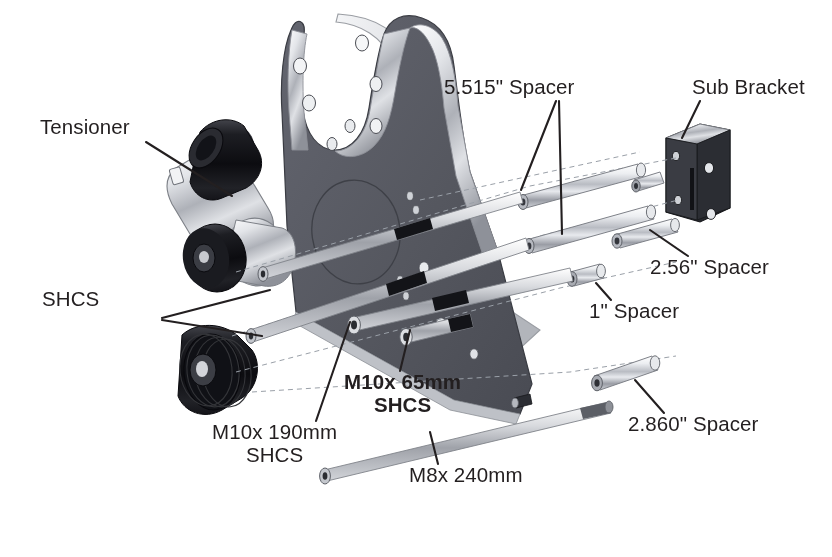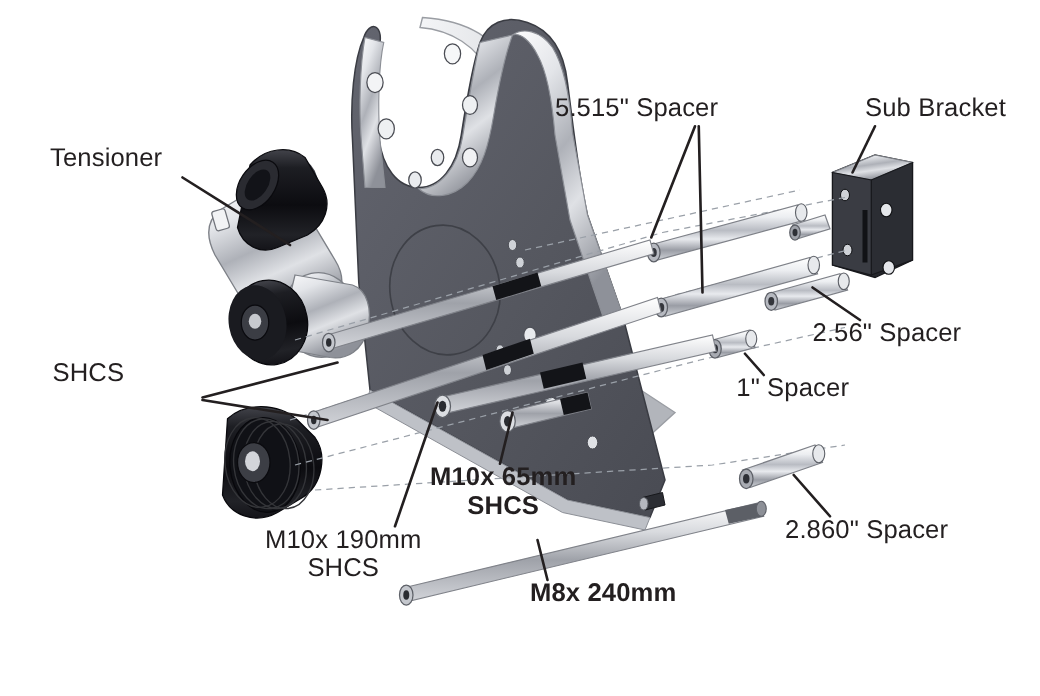--- a/index.html
+++ b/index.html
@@ -299,16 +299,16 @@
   <div id="labels">
       <div class="lbl" style="left: 40px; top: 116px;">Tensioner</div>
       <div class="lbl" style="left: 444px; top: 76px;">5.515" Spacer</div>
       <div class="lbl" style="left: 692px; top: 76px;">Sub Bracket</div>
       <div class="lbl" style="left: 650px; top: 256px;">2.56" Spacer</div>
       <div class="lbl" style="left: 589px; top: 300px;">1" Spacer</div>
       <div class="lbl" style="left: 628px; top: 413px;">2.860" Spacer</div>
       <div class="lbl" style="left: 42px; top: 288px;"><div style="text-align: center;">SHCS</div></div>
       <div class="lbl" style="left: 196px; top: 421px; margin-left: 16px;"><div>M10x 190mm</div><div style="text-align: center;">SHCS</div></div>
       <div class="lbl" style="left: 344px; top: 371px; font-weight: bold;"><div>M10x 65mm</div><div style="text-align: center;">SHCS</div></div>
-      <div class="lbl" style="left: 424px; top: 464px; font-weight: bold;">M8x 240mm</div>
+      <div class="lbl" style="left: 409px; top: 464px;">M8x 240mm</div>
     </div>
 
 </div>
 
 </body></html>

